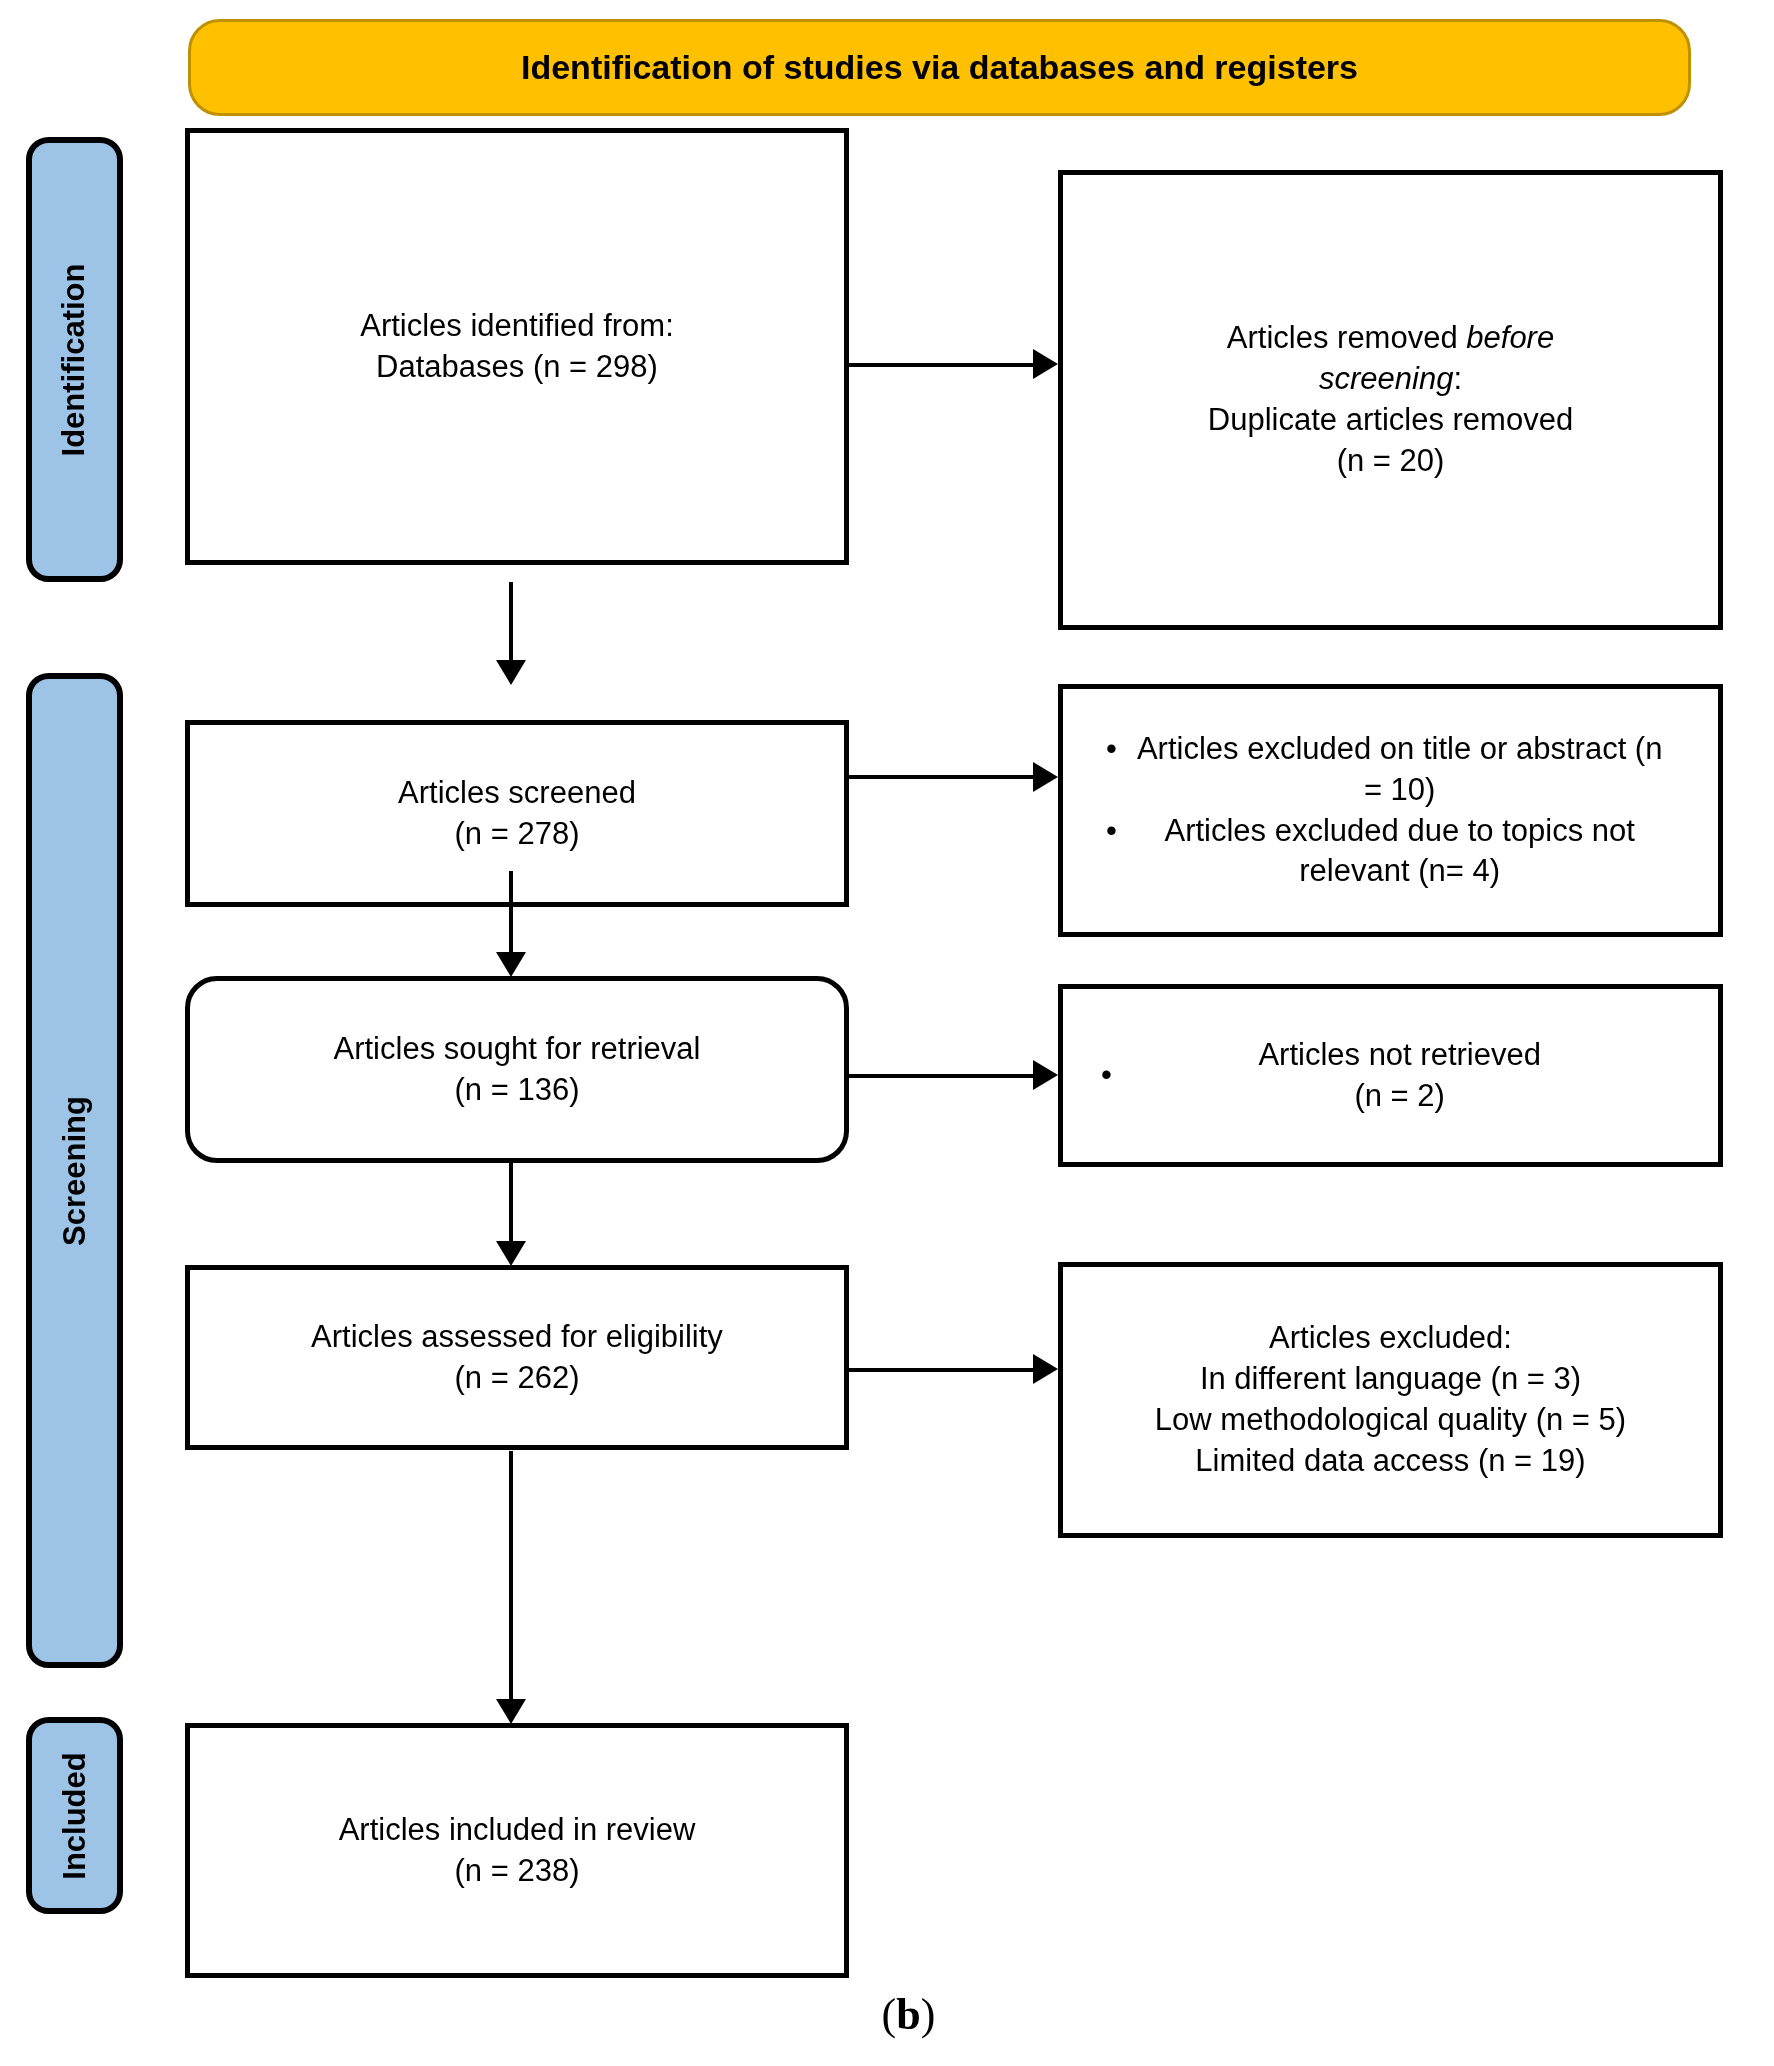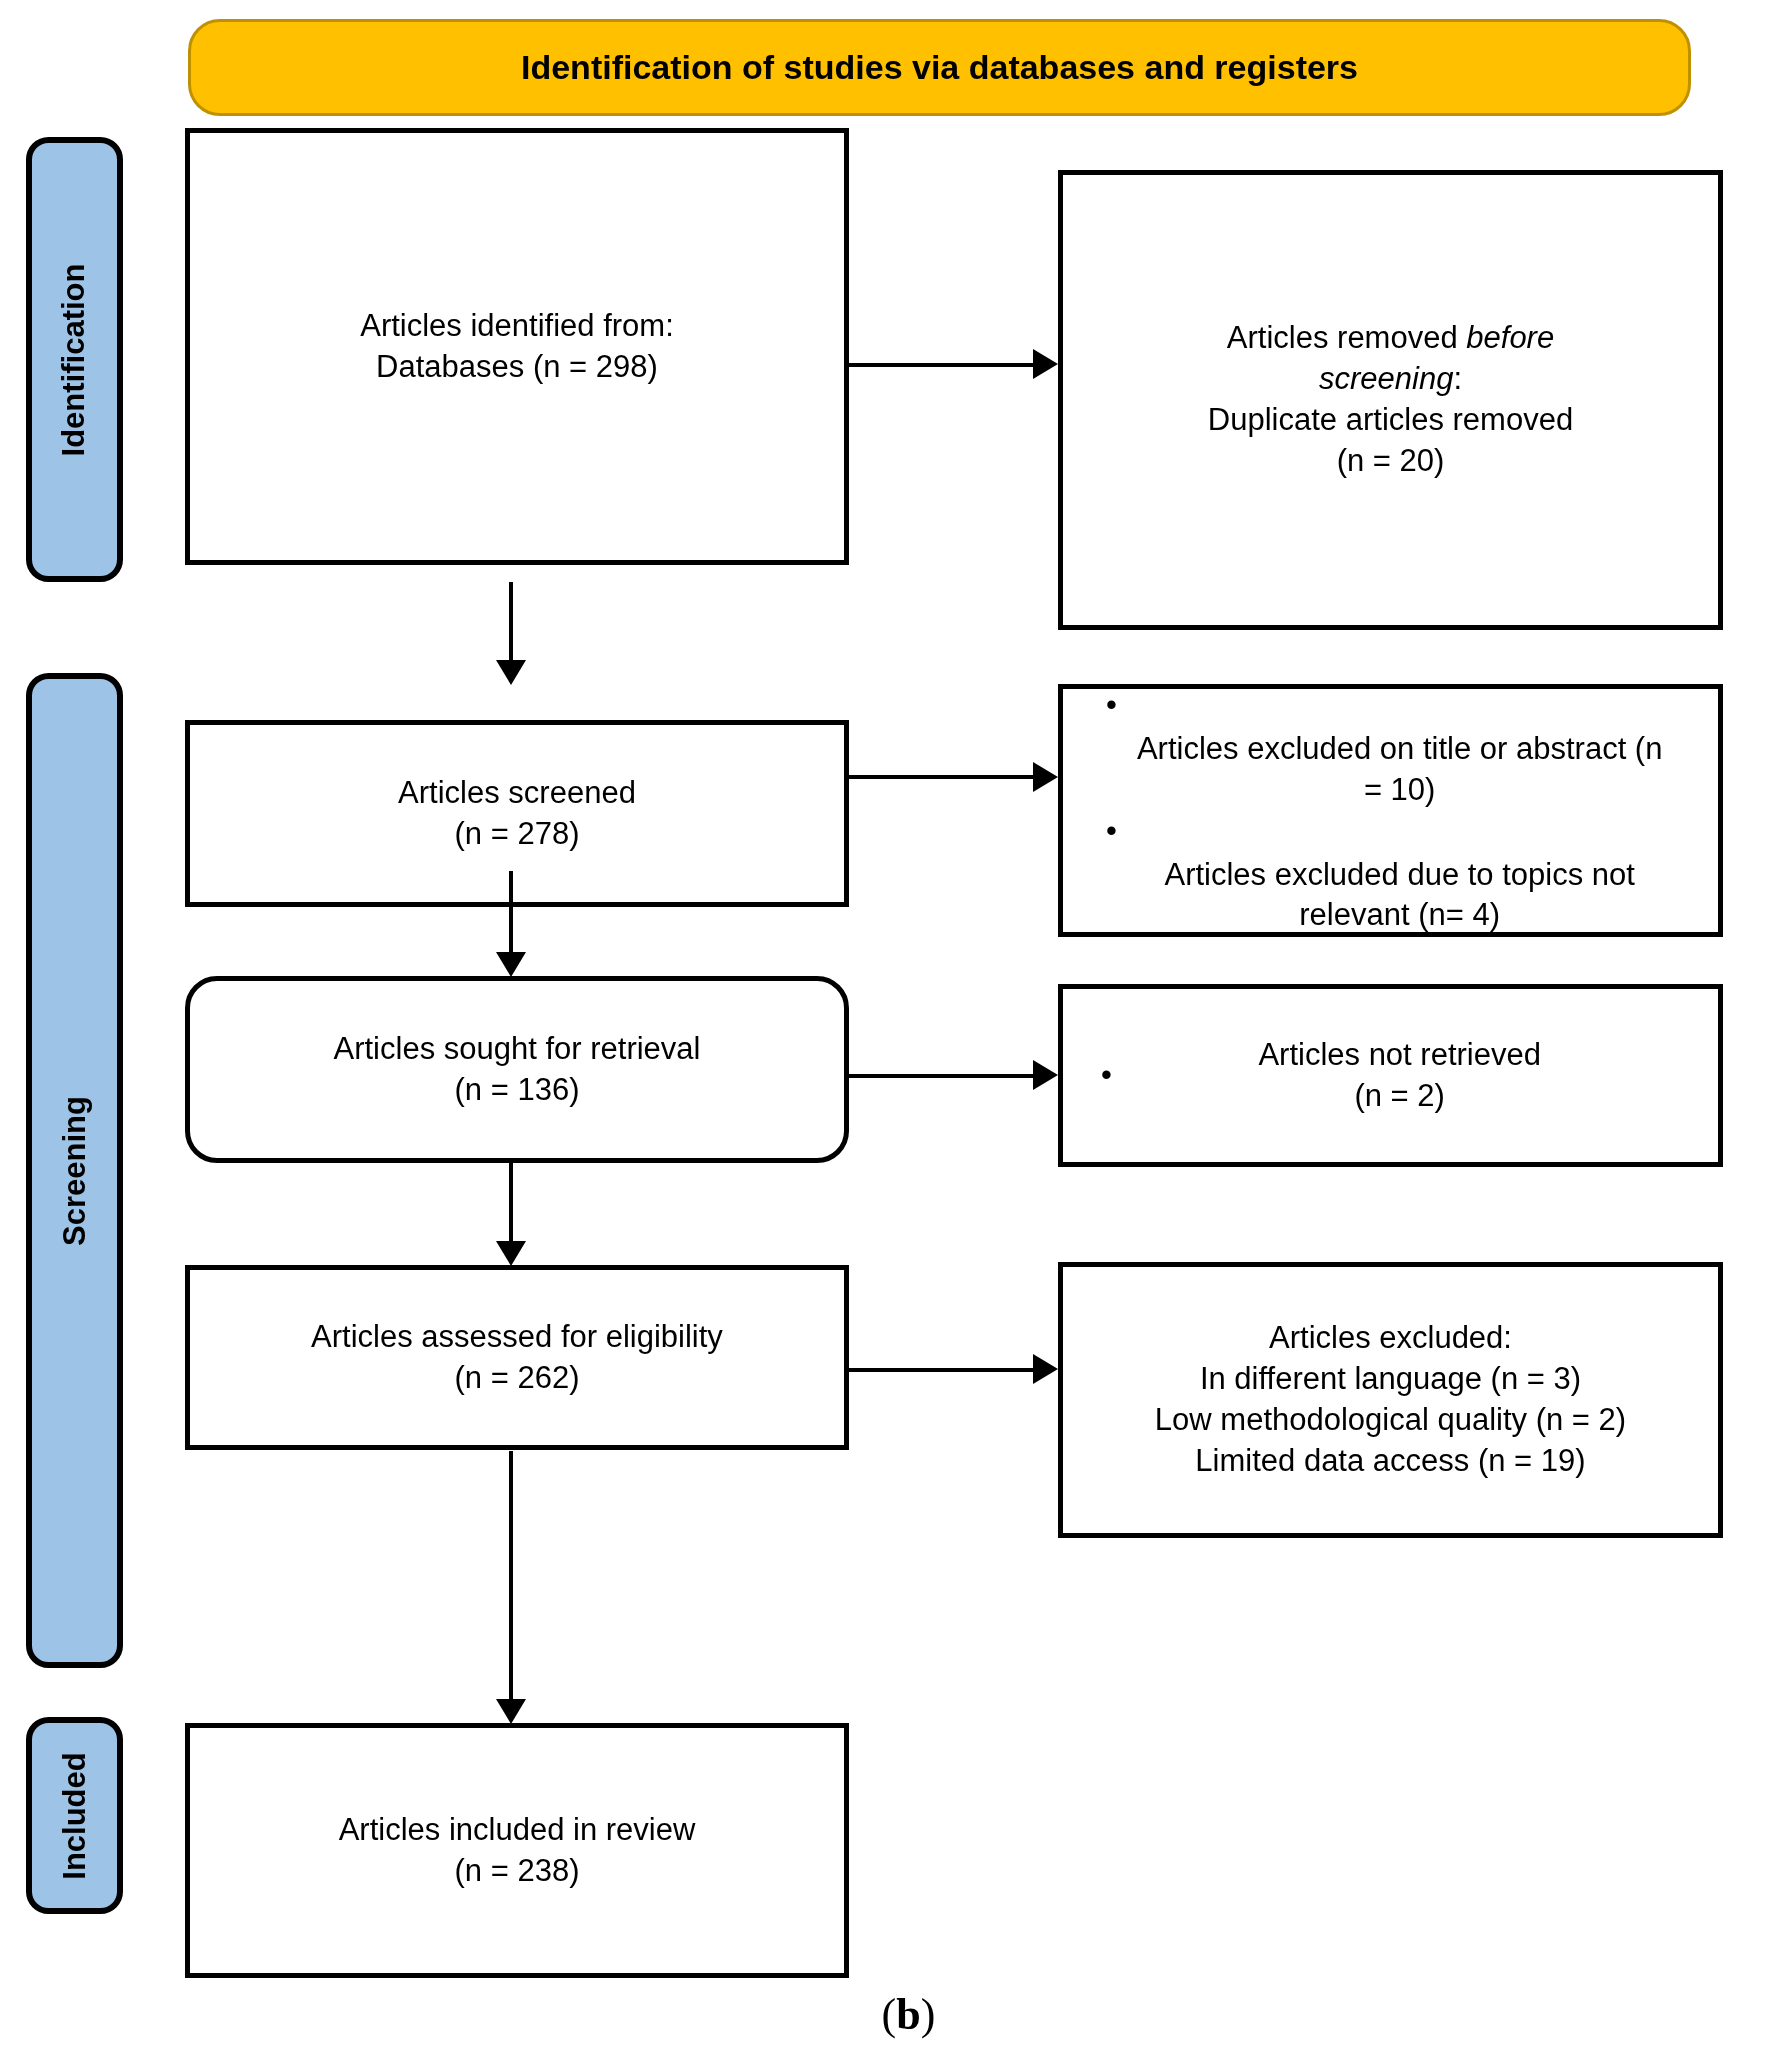--- a/index.html
+++ b/index.html
@@ -63,21 +63,21 @@
   .r3 { left: 1058px; top: 984px; width: 665px; height: 183px; }
   .r4 { left: 1058px; top: 1262px; width: 665px; height: 276px; }
 
   .italic { font-style: italic; }
 
   .bullet-row {
     display: flex; align-items: flex-start;
     width: 100%; padding: 0 43px;
   }
   .bullet-row .bullet { margin-right: 7.5px; }
-  .bullet-row .bt { flex: 1; text-align: center; margin-top: 44px; }
+  .bullet-row .bt { flex: 1; text-align: center; }
 
   .r3row {
     display: flex; align-items: center;
     width: 100%; padding: 0 38px;
   }
   .r3row .bullet { margin-right: 7.5px; }
   .r3row .bt { flex: 1; text-align: center; }
 
   
   .vshaft { position: absolute; width: 3.8px; background: #000; }
@@ -191,21 +191,21 @@
       <span class="bt">
         <span style="display:block">Articles not retrieved</span>
         <span style="display:block">(n = 2)</span>
       </span>
     </div>
   </div>
 
   <div class="box r4">
     <div>Articles excluded:</div>
     <div>In different language (n = 3)</div>
-    <div>Low methodological quality (n = 2)</div>
+    <div>Low methodological quality (n = 5)</div>
     <div>Limited data access (n = 19)</div>
   </div>
 
   <div class="vshaft a1s"></div>
   <div class="vhead a1h"></div>
   <div class="vshaft a2s"></div>
   <div class="vhead a2h"></div>
   <div class="vshaft a3s"></div>
   <div class="vhead a3h"></div>
   <div class="vshaft a4s"></div>

